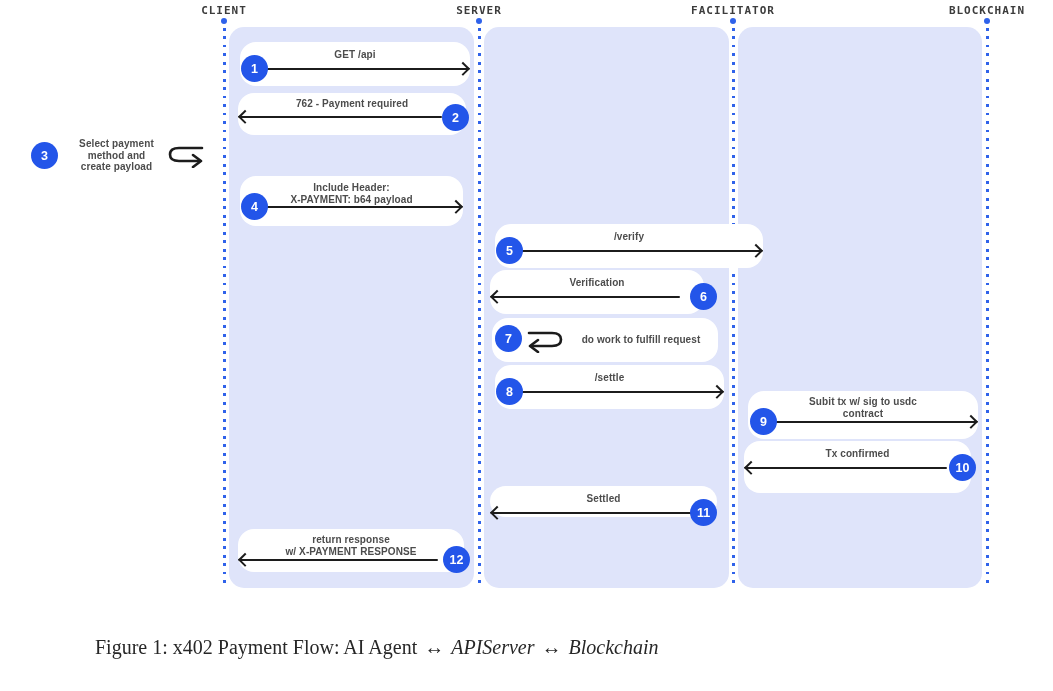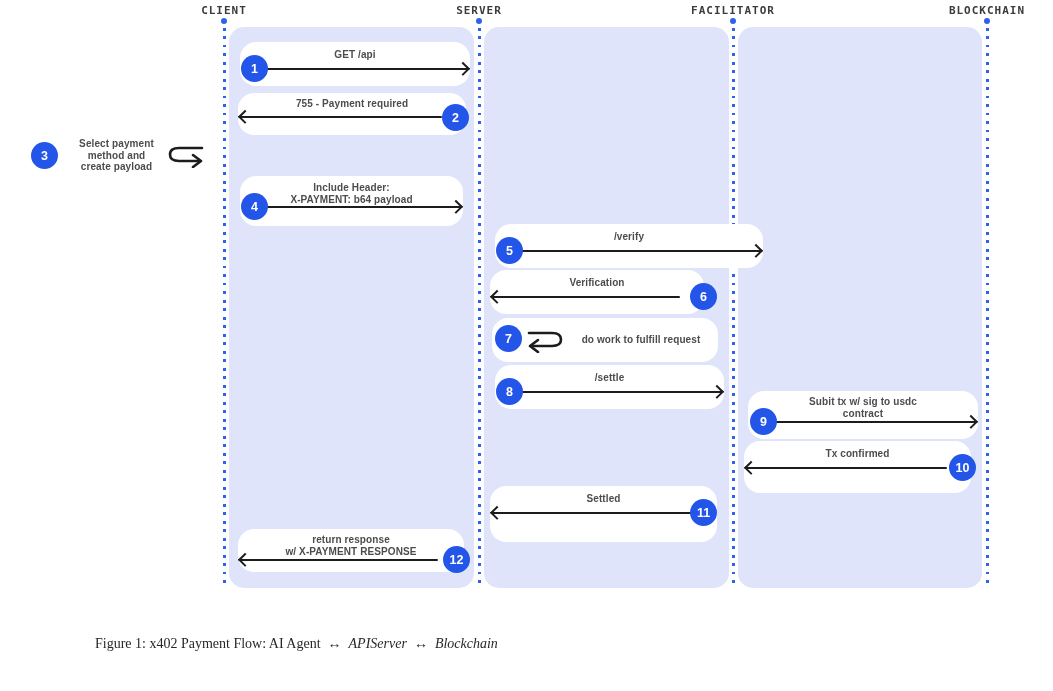--- a/index.html
+++ b/index.html
@@ -111,33 +111,33 @@
   .m9 { left:748px; top:391px; width:230px; height:48px; }
   .m9 .txt { top:5px; } .m9 .badge { left:2px; top:17px; }
   .m9 .arr { top:24px; left:26px; right:2px; }
 
   
   .m10 { left:744px; top:441px; width:227px; height:52px; }
   .m10 .txt { top:7px; } .m10 .badge { left:205px; top:13px; }
   .m10 .arr { top:20px; left:2px; right:24px; }
 
   
-  .m11 { left:490px; top:486px; width:227px; height:56px;text-decoration:underline; }
+  .m11 { left:490px; top:486px; width:227px; height:31px;text-decoration:underline; }
   .m11 .txt { top:7px; } .m11 .badge { left:200px; top:13px; }
   .m11 .arr { top:20px; left:2px; right:24px; }
 
   
   .m12 { left:238px; top:529px; width:226px; height:43px; }
   .m12 .txt { top:5px; } .m12 .badge { left:205px; top:17px; }
   .m12 .arr { top:24px; left:2px; right:26px; }
 
   
   .caption {
     position:absolute; left:95px; top:636px; width:900px;
-    font-family:"Liberation Serif", serif; font-size:14px; color:#272727;
+    font-family:"Liberation Serif", serif; font-size:20px; color:#272727;
     white-space:nowrap;
   }
   .cap-arrow { padding:0 7px; }
   .cap-italic { font-style:italic; }
 </style>
 </head>
 <body>
 
 <div id="stage">
 
@@ -163,21 +163,21 @@
   <div class="msg m1">
     <div class="txt">GET /api</div>
     <div class="badge">1</div>
     <div class="arr">
       <span class="shaft"></span>
       <span class="head head-r"></span>
     </div>
   </div>
 
   <div class="msg m2">
-    <div class="txt">755 - Payment required</div>
+    <div class="txt">762 - Payment required</div>
     <div class="badge">2</div>
     <div class="arr">
       <span class="shaft"></span>
       <span class="head head-l"></span>
     </div>
   </div>
 
   <div class="msg m3">
     <div class="txt">Select payment
 method and

